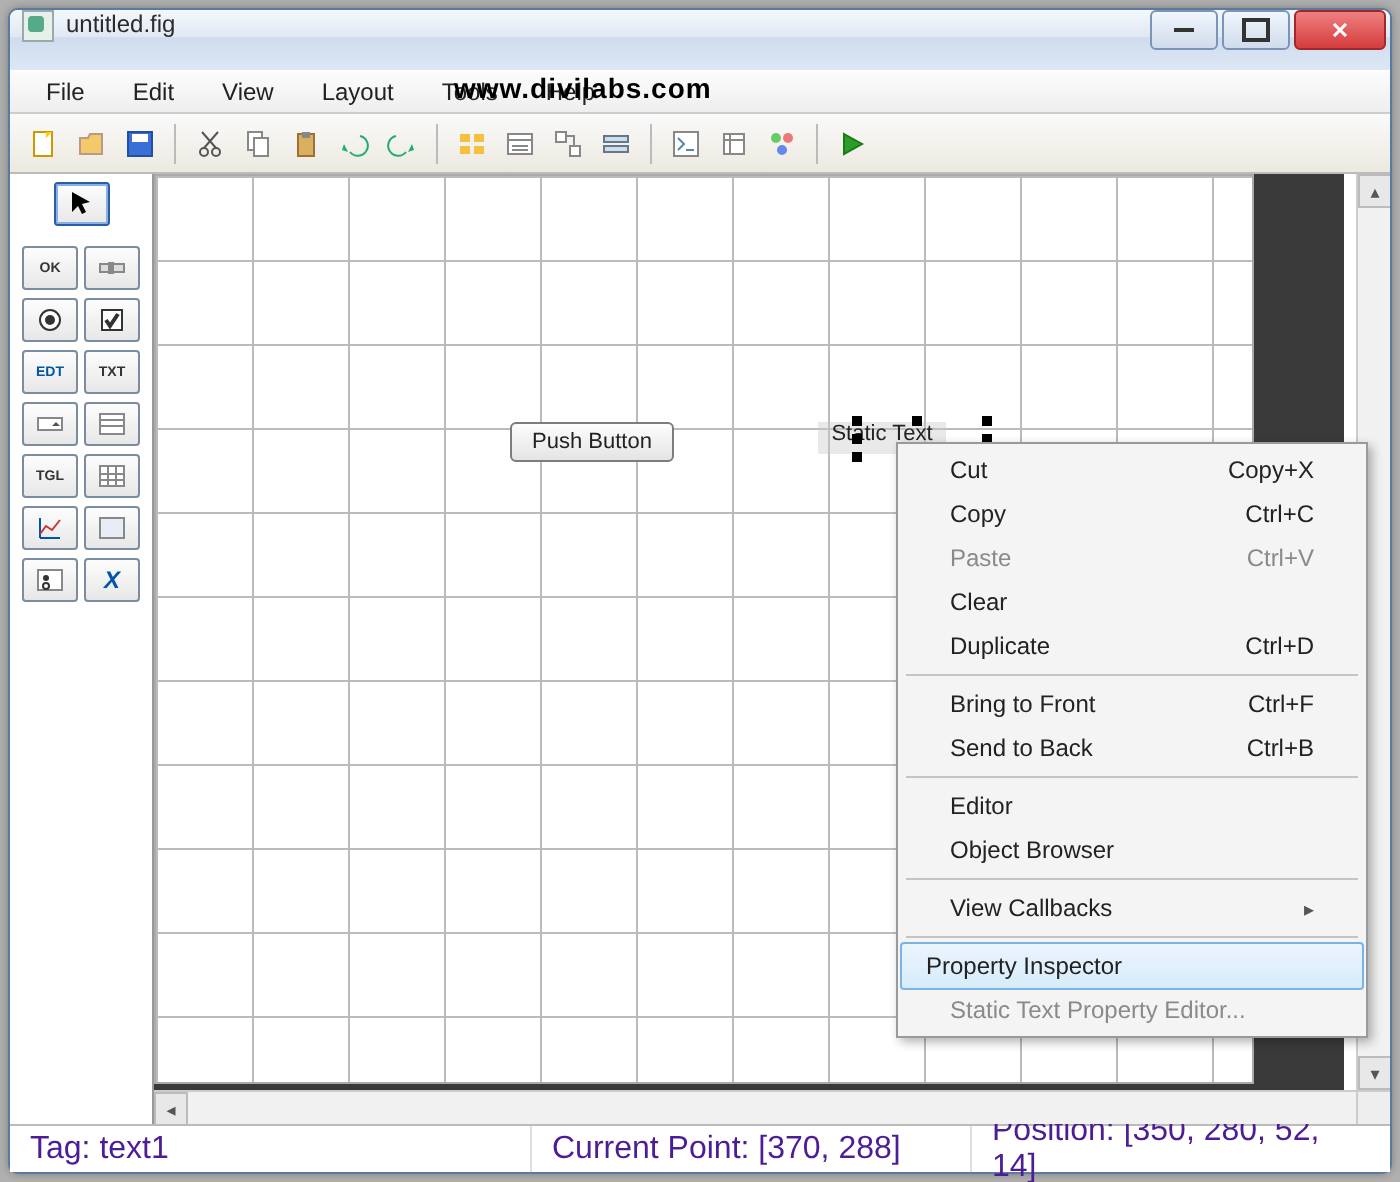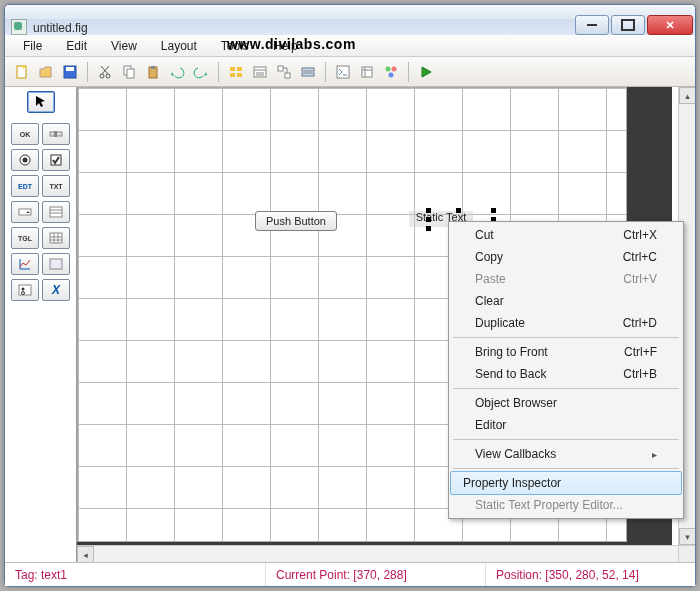--- a/index.html
+++ b/index.html
@@ -23,21 +23,21 @@
     display: flex;
     flex-direction: column;
     position: relative;
   }
   
   .titlebar {
     height: 30px;
     background: linear-gradient(to bottom, #f4f8fc 0%, #e0e8f3 45%, #cfdced 46%, #dde7f5 100%);
     border-radius: 4px 4px 0 0;
     display: flex;
-    align-items: flex-end;
+    align-items: flex-start;
     padding: 0 2px 0 6px;
   }
   .titlebar .appicon {
     width: 16px; height: 16px;
     margin-right: 6px;
     display:inline-block;
     border:1px solid #9aa; background:#e8f0ec;
     position:relative;
   }
   .titlebar .appicon::after{
@@ -194,21 +194,21 @@
     margin:-1px; padding:4px 23px 4px 12px;
   }
   .cmdiv{ height:1px; background:#c4c4c4; margin:3px 2px;}
   .cmarrow::after{content:"▸"; color:#555; font-size:10px;}
   
   .statusbar {
     height:24px;
     border-top:1px solid #bbb;
     background:#fff;
     display:flex; align-items:center;
-    font-size:12px; color:#be185d;
+    font-size:16px; color:#4c1d95;
     padding:0 10px;
   }
   .statusbar .cell{border-left:1px solid #e0e0e0; padding:0 10px; height:100%; display:flex;align-items:center;}
   .statusbar .cell:first-child{border-left:none; padding-left:0; flex:0 0 250px;}
   .statusbar .cell.cp{flex:0 0 220px;}
   .statusbar .cell.pos{flex:0 0 200px;}
   
   .tbtn svg, .palbtn svg { width:16px; height:16px; }
 </style>
 </head>
@@ -462,21 +462,21 @@
       <div class="hscroll">
         <div class="btn">◂</div>
 
       </div>
       <div class="corner"></div>
     </div>
 
     <div class="contextmenu">
       <div class="cmitem">
         <span>Cut</span>
-        <span>Ctrl+X</span>
+        <span>Copy+X</span>
       </div>
       <div class="cmitem">
         <span>Copy</span>
         <span>Ctrl+C</span>
       </div>
       <div class="cmitem disabled">
         <span>Paste</span>
         <span>Ctrl+V</span>
       </div>
       <div class="cmitem">
@@ -491,25 +491,25 @@
       <div class="cmitem">
         <span>Bring to Front</span>
         <span>Ctrl+F</span>
       </div>
       <div class="cmitem">
         <span>Send to Back</span>
         <span>Ctrl+B</span>
       </div>
       <div class="cmdiv"></div>
       <div class="cmitem">
+        <span>Editor</span>
+          <span></span>
+      </div>
+      <div class="cmitem">
         <span>Object Browser</span>
-          <span></span>
-      </div>
-      <div class="cmitem">
-        <span>Editor</span>
           <span></span>
       </div>
       <div class="cmdiv"></div>
       <div class="cmitem">
         <span>View Callbacks</span>
         <span class="cmarrow"></span>
       </div>
       <div class="cmdiv"></div>
       <div class="cmitem hl">
         <span>Property Inspector</span>

